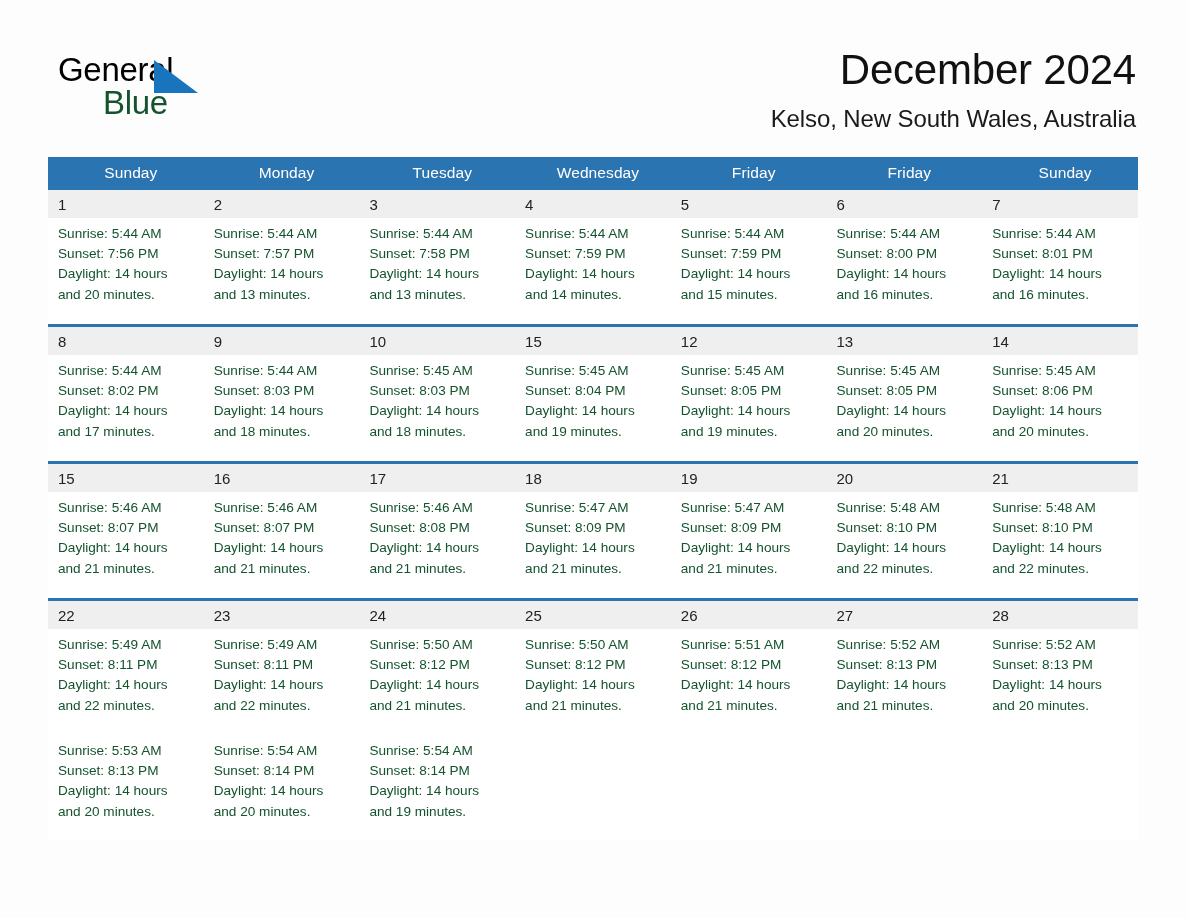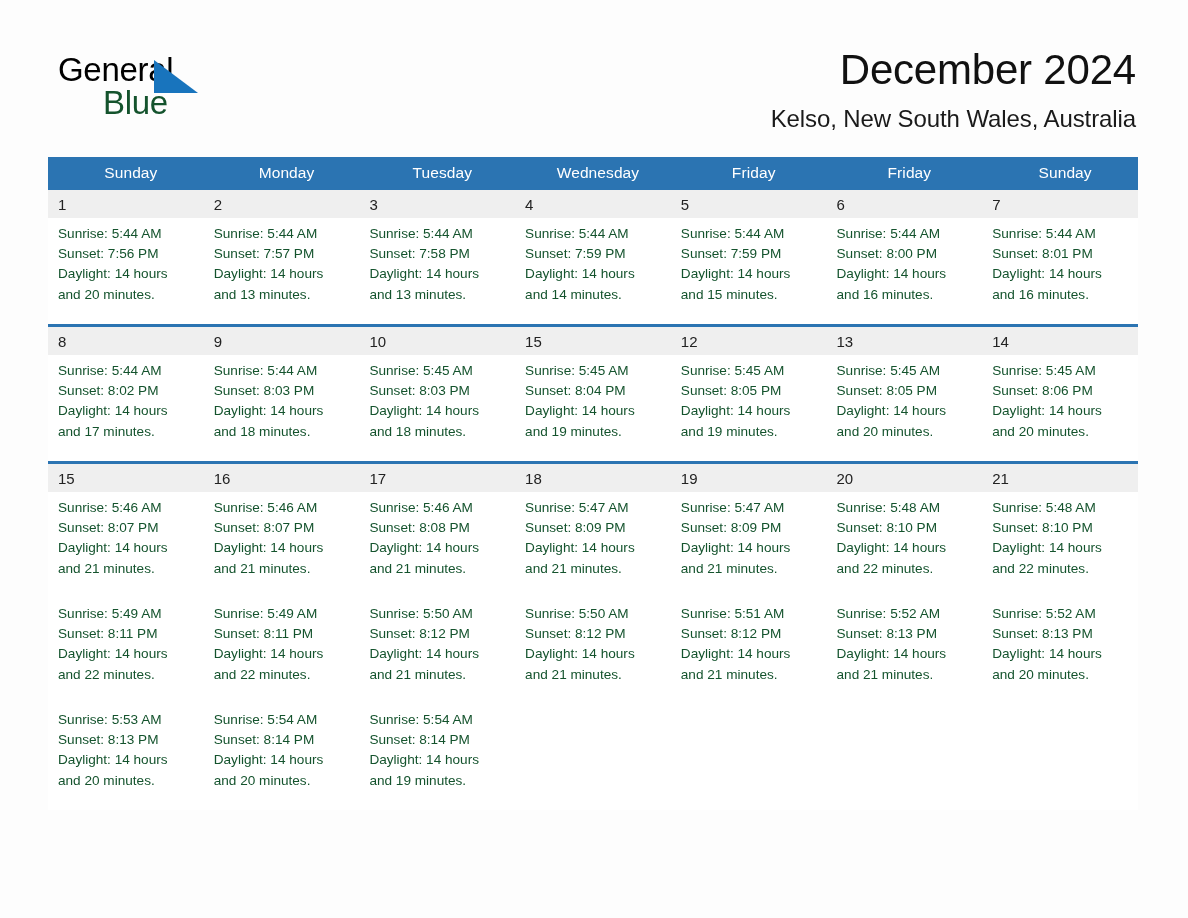--- a/index.html
+++ b/index.html
@@ -337,20 +337,29 @@
               <div class="info-line">Daylight: 14 hours</div>
               <div class="info-line">and 22 minutes.</div>
             </td>
             <td>
               <div class="info-line">Sunrise: 5:48 AM</div>
               <div class="info-line">Sunset: 8:10 PM</div>
               <div class="info-line">Daylight: 14 hours</div>
               <div class="info-line">and 22 minutes.</div>
             </td>
           </tr>
+          <tr class="week-dates">
+            <td>22</td>
+            <td>23</td>
+            <td>24</td>
+            <td>25</td>
+            <td>26</td>
+            <td>27</td>
+            <td>28</td>
+          </tr>
           <tr class="week-info">
             <td>
               <div class="info-line">Sunrise: 5:49 AM</div>
               <div class="info-line">Sunset: 8:11 PM</div>
               <div class="info-line">Daylight: 14 hours</div>
               <div class="info-line">and 22 minutes.</div>
             </td>
             <td>
               <div class="info-line">Sunrise: 5:49 AM</div>
               <div class="info-line">Sunset: 8:11 PM</div>

